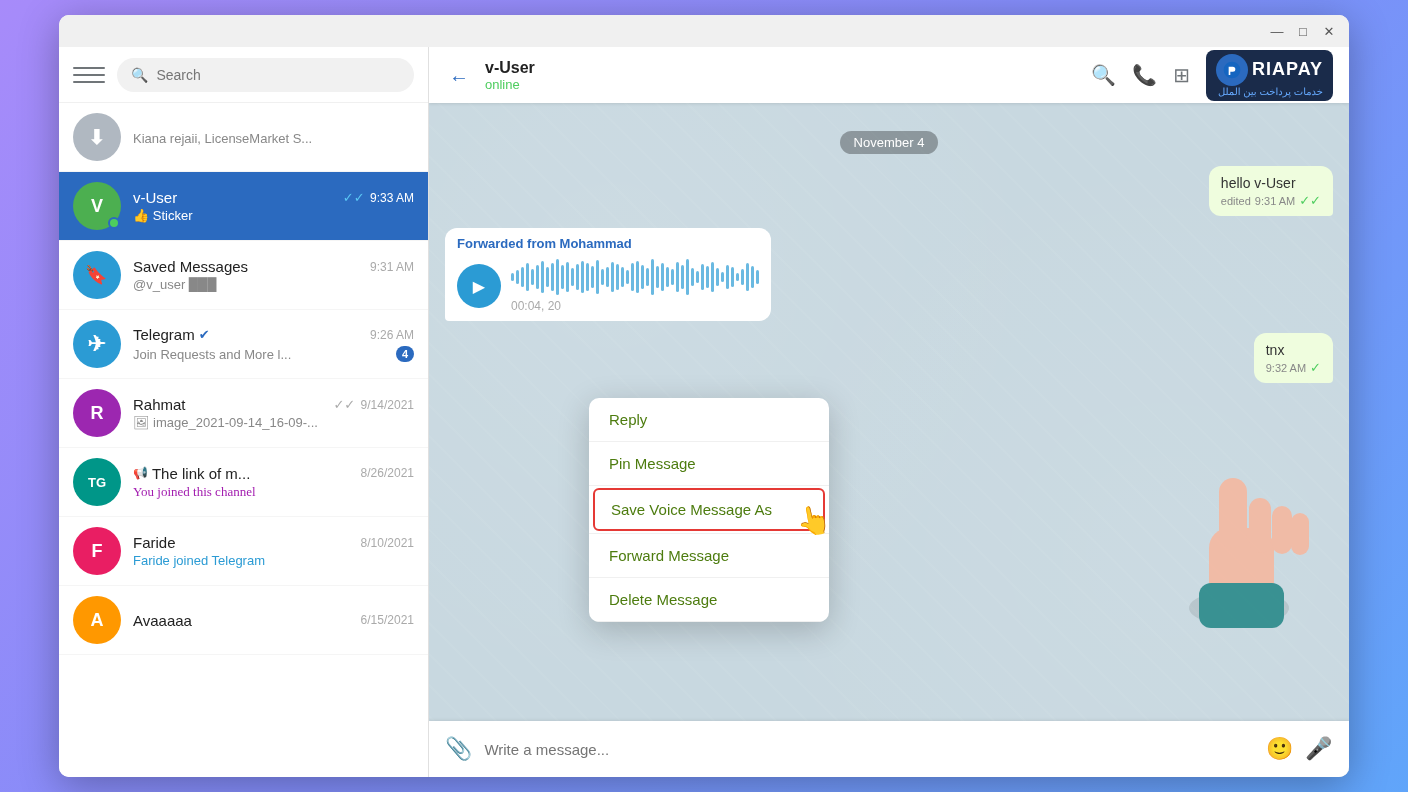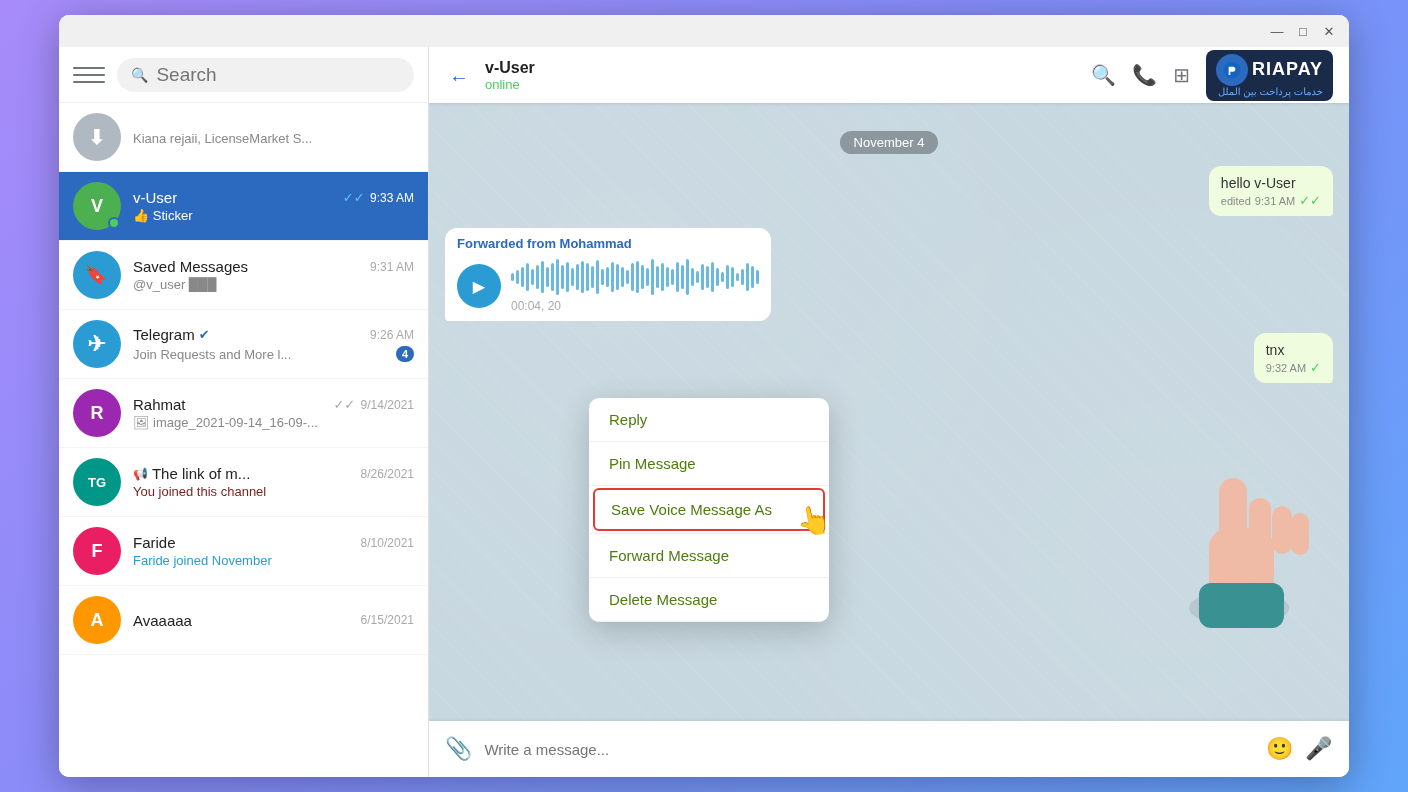--- a/index.html
+++ b/index.html
@@ -93,21 +93,21 @@
       gap: 8px;
     }
     .search-icon {
       color: #aaa;
       font-size: 14px;
     }
     .search-input {
       border: none;
       background: transparent;
       outline: none;
-      font-size: 19px;
+      font-size: 14px;
       color: #999;
       width: 100%;
     }
     .chat-list {
       flex: 1;
       overflow-y: auto;
     }
     .chat-item {
       display: flex;
       align-items: center;
@@ -545,32 +545,32 @@
         <div class="chat-item">
           <div class="avatar" style="background:#009688; font-size:13px; font-weight:700;">TG</div>
           <div class="chat-info">
             <div class="chat-name-row">
               <span class="chat-name">
                 <span style="font-size:12px;">📢</span>
                 <span>The link of m...</span>
               </span>
               <span class="chat-time">8/26/2021</span>
             </div>
-            <div class="chat-preview" style="color:#7f1d1d;">You joined this channel</div>
+            <div class="chat-preview" style="color:#a21caf;font-family:Liberation Serif, serif;">You joined this channel</div>
           </div>
         </div>
 
         <div class="chat-item">
           <div class="avatar" style="background:#e91e63;">F</div>
           <div class="chat-info">
             <div class="chat-name-row">
               <span class="chat-name">Faride</span>
               <span class="chat-time">8/10/2021</span>
             </div>
-            <div class="chat-preview" style="color:#2b9bd4;">Faride joined November</div>
+            <div class="chat-preview" style="color:#2b9bd4;">Faride joined Telegram</div>
           </div>
         </div>
 
         <div class="chat-item">
           <div class="avatar" style="background:#ff9800;">A</div>
           <div class="chat-info">
             <div class="chat-name-row">
               <span class="chat-name">Avaaaaa</span>
               <span class="chat-time">6/15/2021</span>
             </div>

